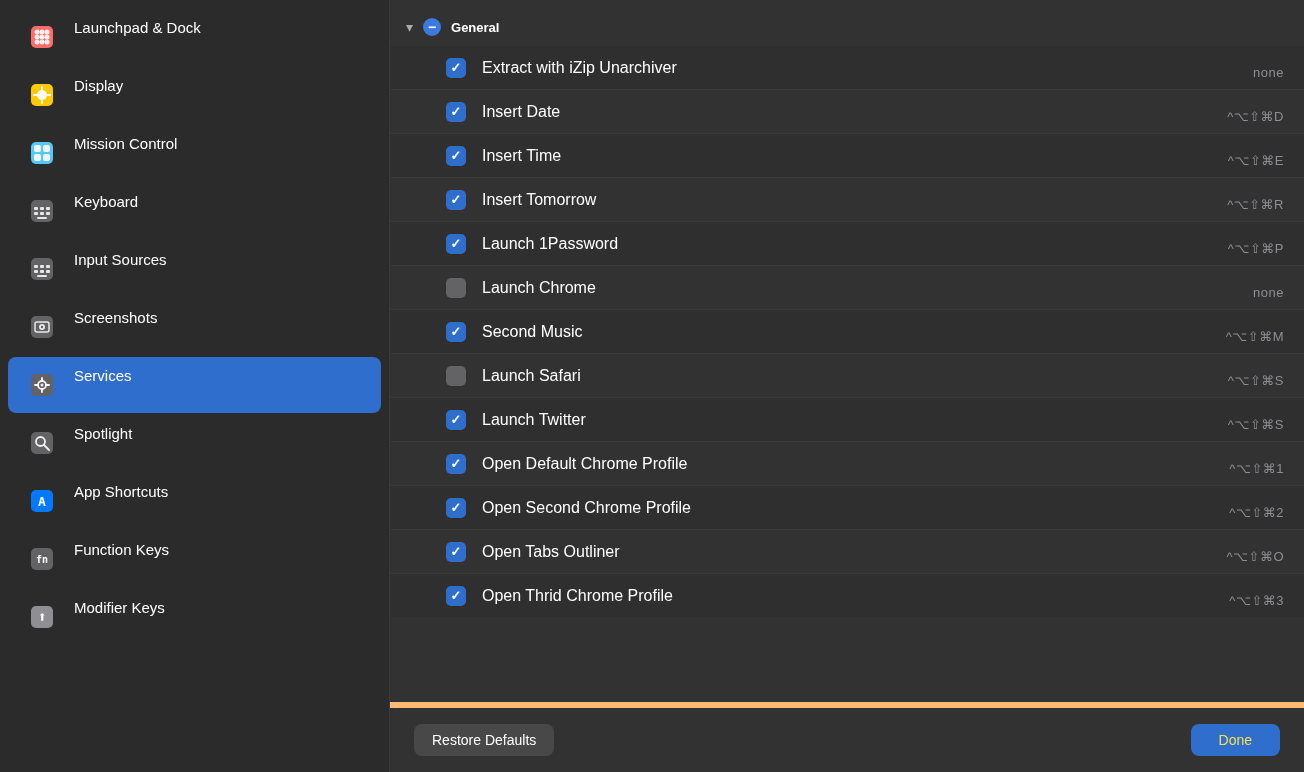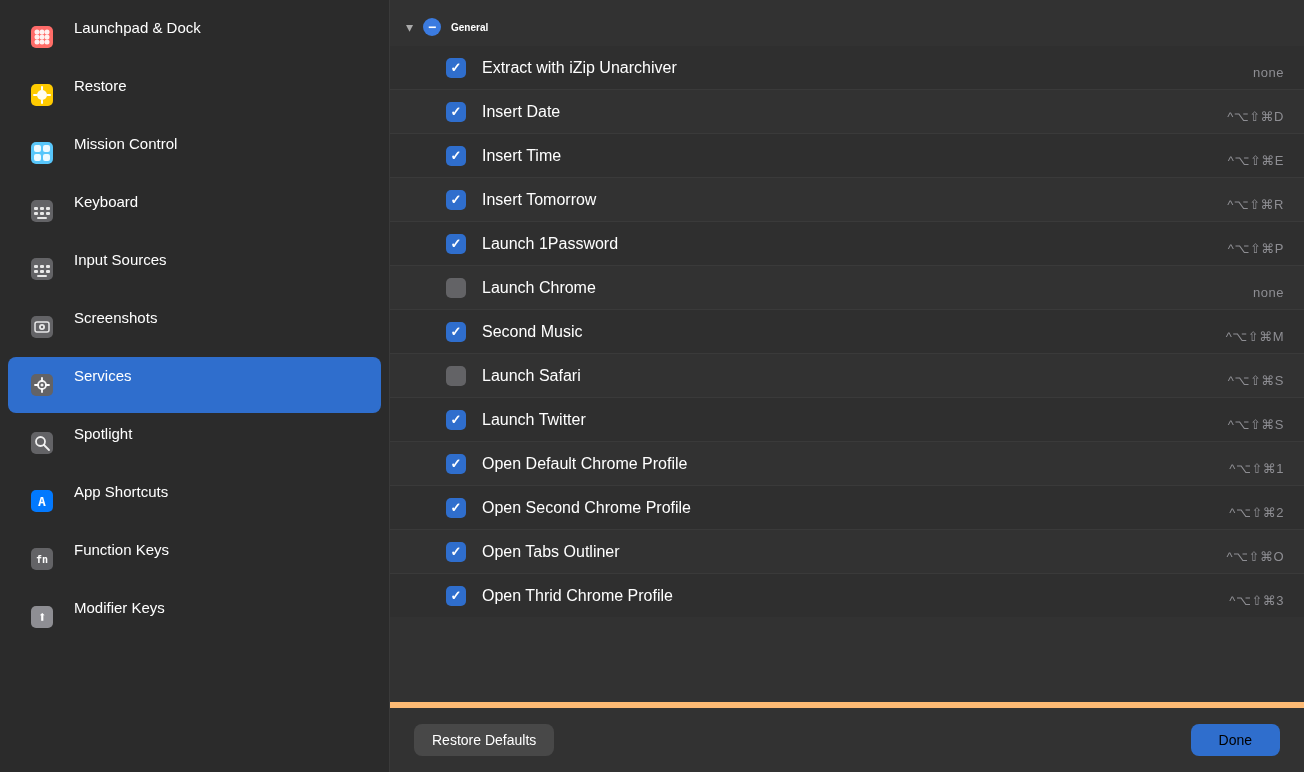--- a/index.html
+++ b/index.html
@@ -89,21 +89,21 @@
       border-radius: 50%;
       display: flex;
       align-items: center;
       justify-content: center;
       color: white;
       font-size: 14px;
       font-weight: bold;
       flex-shrink: 0;
     }
     .section-header-title {
-      font-size: 10px;
+      font-size: 13px;
       font-weight: 600;
       color: #ffffff;
     }
 
     
     .shortcut-row {
       display: flex;
       align-items: center;
       padding: 9px 20px 9px 56px;
       gap: 16px;
@@ -174,21 +174,21 @@
       border: none;
       border-radius: 8px;
       padding: 8px 18px;
       font-size: 14px;
       cursor: pointer;
       font-family: inherit;
     }
 
     .btn-done {
       background: #2f6ecd;
-      color: #000000;
+      color: #fde047;
       border: none;
       border-radius: 8px;
       padding: 8px 28px;
       font-size: 14px;
       font-weight: 500;
       cursor: pointer;
       font-family: inherit;
     }
 
     
@@ -244,21 +244,21 @@
               <stop offset="1" stop-color="#ff9500"></stop>
             </linearGradient>
           </defs>
           <circle cx="11" cy="11" r="5" fill="white" opacity="0.95"></circle>
           <line x1="11" y1="3" x2="11" y2="5.5" stroke="white" stroke-width="2" stroke-linecap="round"></line>
           <line x1="11" y1="16.5" x2="11" y2="19" stroke="white" stroke-width="2" stroke-linecap="round"></line>
           <line x1="3" y1="11" x2="5.5" y2="11" stroke="white" stroke-width="2" stroke-linecap="round"></line>
           <line x1="16.5" y1="11" x2="19" y2="11" stroke="white" stroke-width="2" stroke-linecap="round"></line>
         </svg>
       </div>
-      <span class="sidebar-label">Restore</span>
+      <span class="sidebar-label">Display</span>
     </div>
     <div class="sidebar-item">
       <div class="sidebar-icon">
         <svg width="22" height="22" viewBox="0 0 22 22" fill="none">
           <rect width="22" height="22" rx="5" fill="url(#lg3)"></rect>
           <defs>
             <linearGradient id="lg3" x1="0" y1="0" x2="22" y2="22">
               <stop stop-color="#5ac8fa"></stop>
               <stop offset="1" stop-color="#007aff"></stop>
             </linearGradient>

